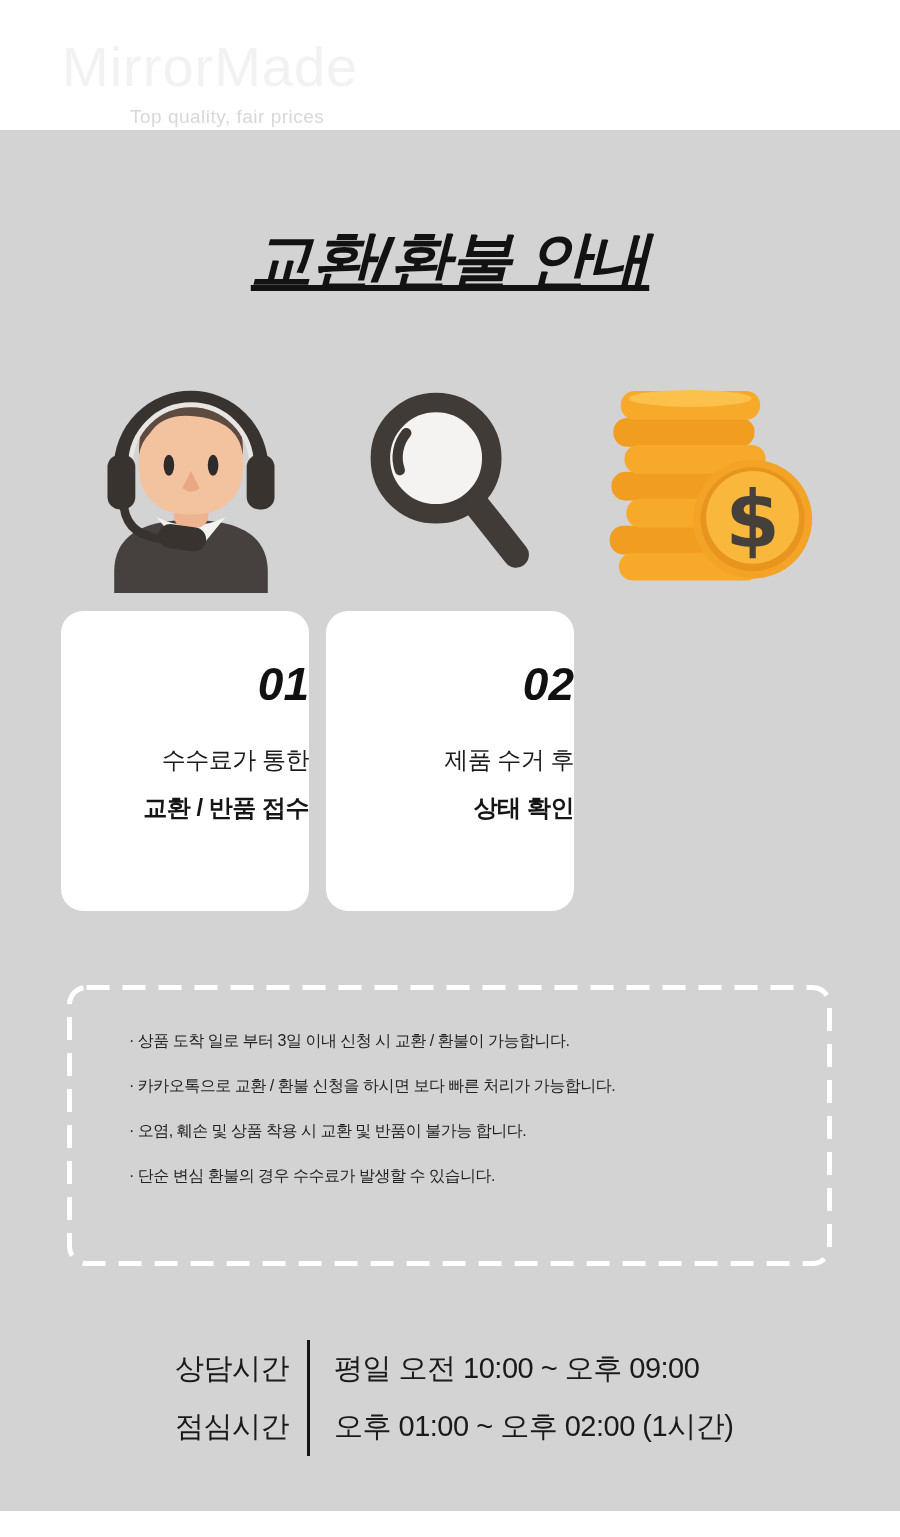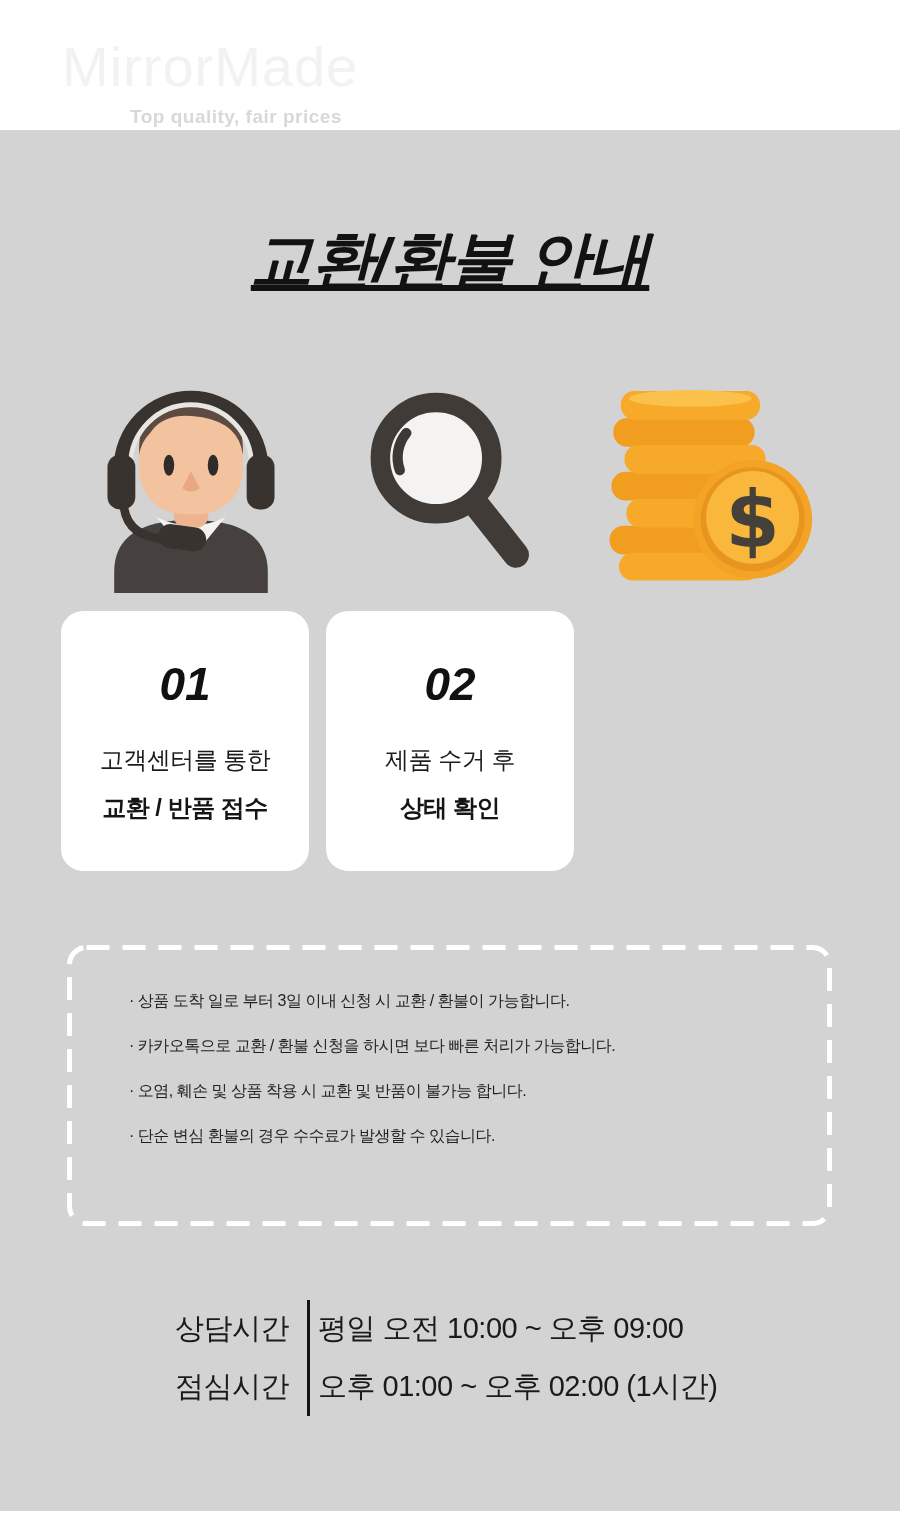--- a/index.html
+++ b/index.html
@@ -25,21 +25,21 @@
     font-size: 56px;
     font-weight: 400;
     letter-spacing: 1px;
     color: #f2f2f2;
   }
   .brand-tagline {
     position: absolute;
     left: 130px;
     top: 106px;
     font-size: 19px;
-    font-weight: 700;
+    font-weight: 400;
     letter-spacing: 0.5px;
     color: #d8d8d8;
   }
 
   
   .canvas {
     height: 1381px;
     background: #d3d3d3;
     overflow: hidden;
   }
@@ -79,22 +79,22 @@
   
   .cards-row {
     margin-top: 18px;
     display: grid;
     grid-template-columns: 1fr 1fr 1fr;
     gap: 17px;
   }
   .step-card {
     background: #ffffff;
     border-radius: 22px;
-    height: 260px;
-    text-align: center;
+    height: 300px;
+    text-align: right;
     padding-top: 50px;
   }
   .step-number {
     font-size: 46px;
     font-weight: 800;
     font-style: italic;
     line-height: 1;
     color: #111111;
   }
   .step-line1 {
@@ -151,21 +151,21 @@
     padding-right: 18px;
     font-size: 29px;
     font-weight: 500;
     letter-spacing: -0.5px;
     color: #1a1a1a;
   }
   .schedule-value {
     display: flex;
     align-items: center;
     border-left: 3px solid #141414;
-    padding-left: 8px;
+    padding-left: 24px;
     font-size: 29px;
     font-weight: 500;
     letter-spacing: -0.5px;
     color: #1a1a1a;
   }
 
   
   .footer-strip {
     height: 26px;
     background: #ffffff;
@@ -232,21 +232,21 @@
           <circle cx="162" cy="150" r="50" fill="#f9b83c"></circle>
           <text x="162" y="153" font-size="84" font-weight="bold" fill="#45403a" text-anchor="middle" dominant-baseline="central" font-family="'DejaVu Sans', sans-serif">$</text>
         </svg>
       </div>
     </div>
 
     <div class="cards-row">
 
       <div class="step-card">
         <div class="step-number">01</div>
-        <div class="step-line1">고객센터를 통한</div>
+        <div class="step-line1">수수료가 통한</div>
         <div class="step-line2">교환 / 반품 접수</div>
       </div>
 
       <div class="step-card">
         <div class="step-number">02</div>
         <div class="step-line1">제품 수거 후</div>
         <div class="step-line2">상태 확인</div>
       </div>
 
     </div>

